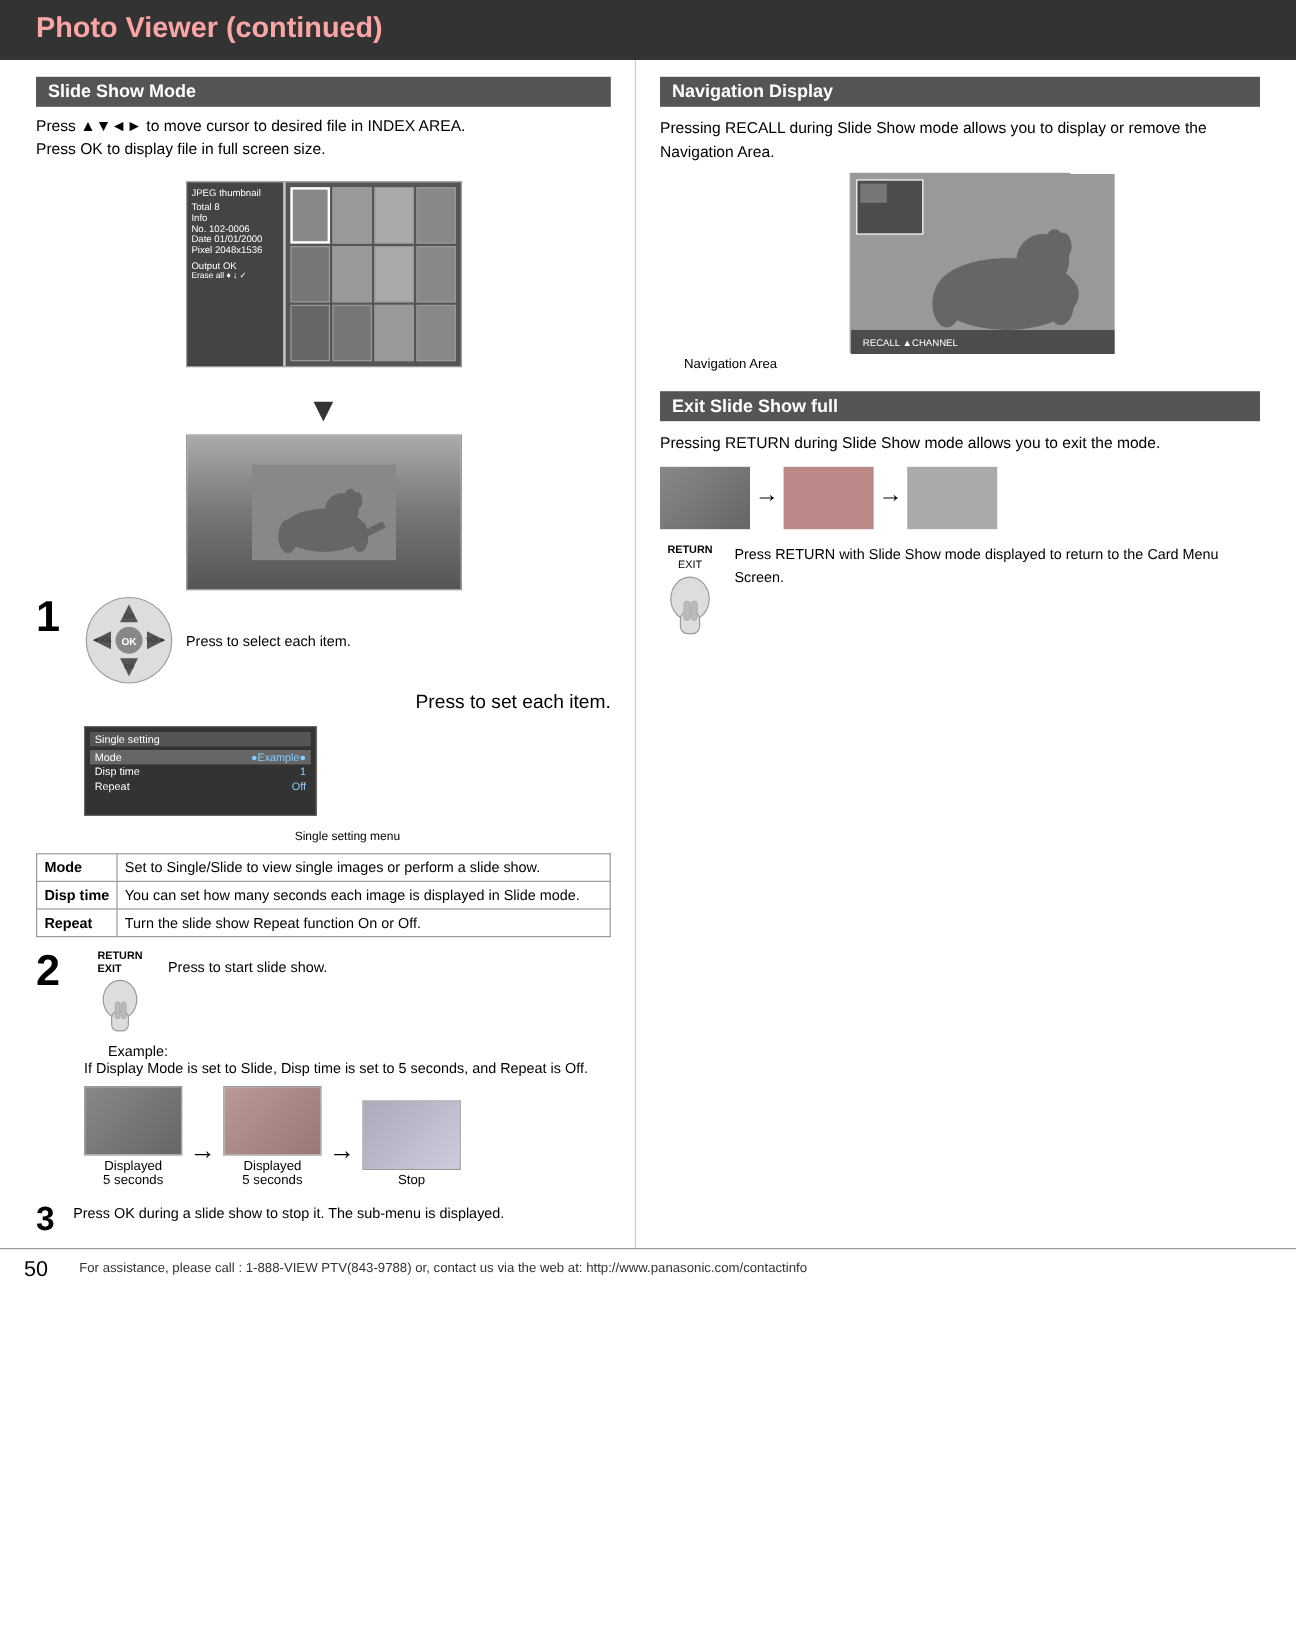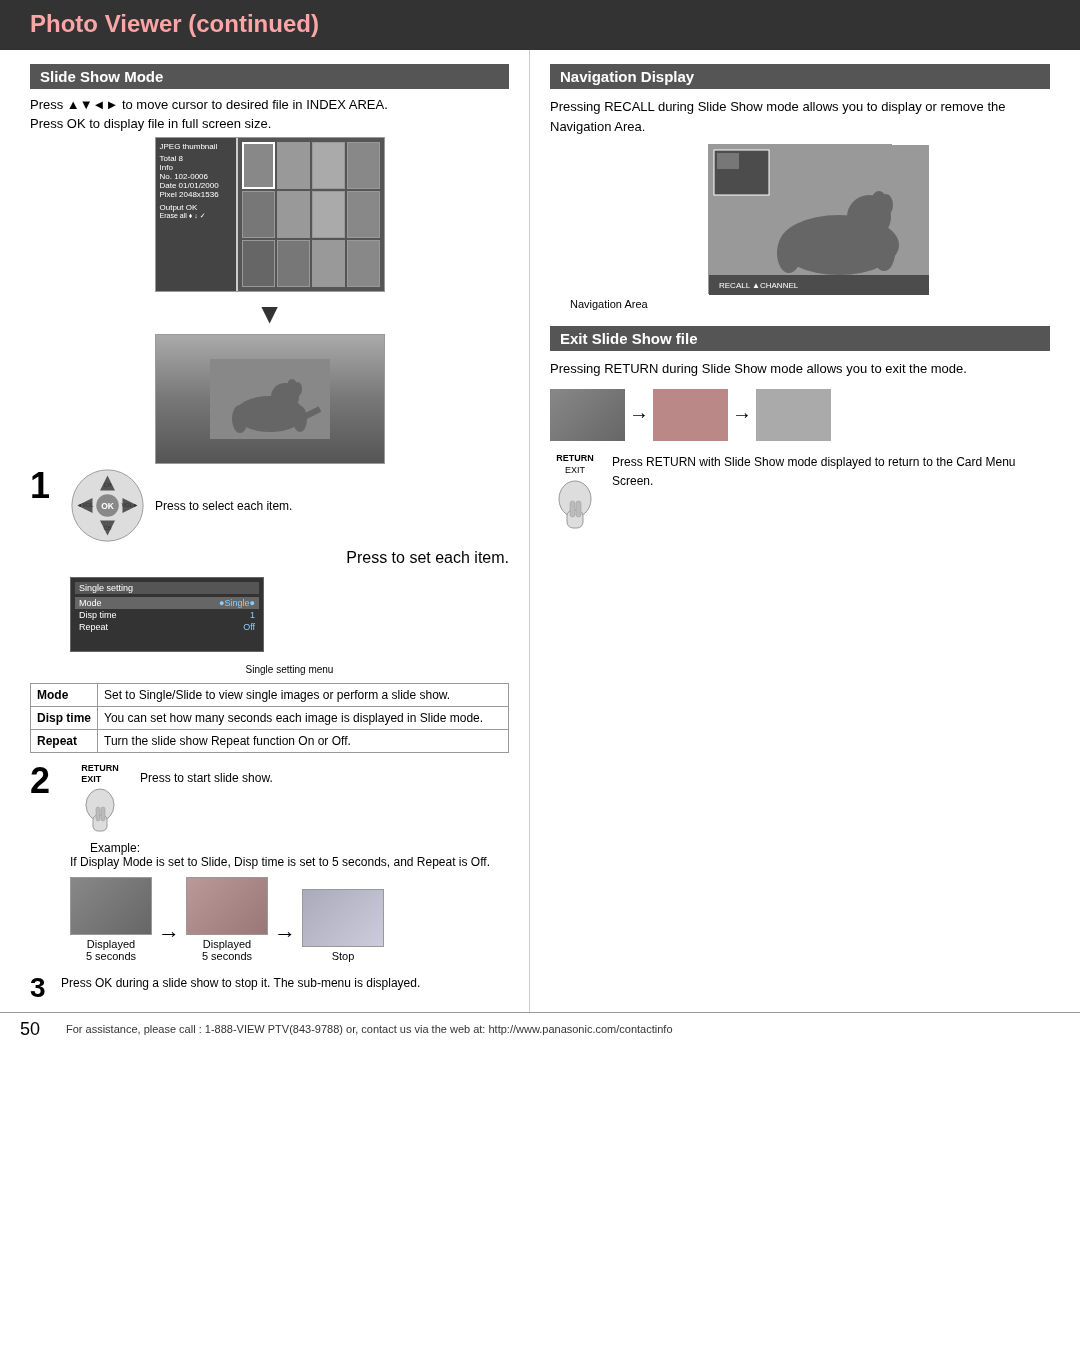--- a/index.html
+++ b/index.html
@@ -196,21 +196,21 @@
       font-size: 11px;
       color: #333;
     }
 
     
     .sim-index {
       position: relative;
       width: 230px;
       height: 155px;
       background: #ccc;
-      margin: 6px auto;
+      margin: 20px auto;
       border: 1px solid #999;
     }
     .sim-index .info-panel {
       position: absolute;
       left: 0; top: 0;
       width: 80px;
       height: 100%;
       background: #444;
       color: #fff;
       font-size: 8px;
@@ -421,21 +421,21 @@
         </div>
 
         <div style="font-size:16px;margin-left:10px;text-align:right;">
           <span>Press to set each item.</span>
         </div>
 
         <div class="sim-setting">
           <div class="setting-title">Single setting</div>
           <div class="setting-row active">
             <span>Mode</span>
-            <span class="setting-val">●Single●</span>
+            <span class="setting-val">●Example●</span>
           </div>
           <div class="setting-row">
             <span>Disp time</span>
             <span class="setting-val">1</span>
           </div>
           <div class="setting-row">
             <span>Repeat</span>
             <span class="setting-val">Off</span>
           </div>
         </div>
@@ -544,21 +544,21 @@
 
           <rect x="0" y="130" width="220" height="20" fill="rgba(0,0,0,0.5)"></rect>
           <text x="10" y="143" font-size="8" fill="#fff">RECALL ▲CHANNEL</text>
         </svg>
       </div>
       <div class="nav-area-label">Navigation Area</div>
     </div>
 
     <div class="exit-section">
       <div class="section-header">
-        <span>Exit Slide Show file</span>
+        <span>Exit Slide Show full</span>
       </div>
       <p style="line-height:1.5;margin-bottom:10px;">Pressing RETURN during Slide Show mode allows you to exit the mode.</p>
 
       <div class="exit-photos-row">
 
         <div class="exit-photos-imgs">
           <div class="exit-thumb" style="background:linear-gradient(135deg,#888,#666);">
             
           </div>
           <div style="font-size:20px;margin-bottom:4px;">→</div>

